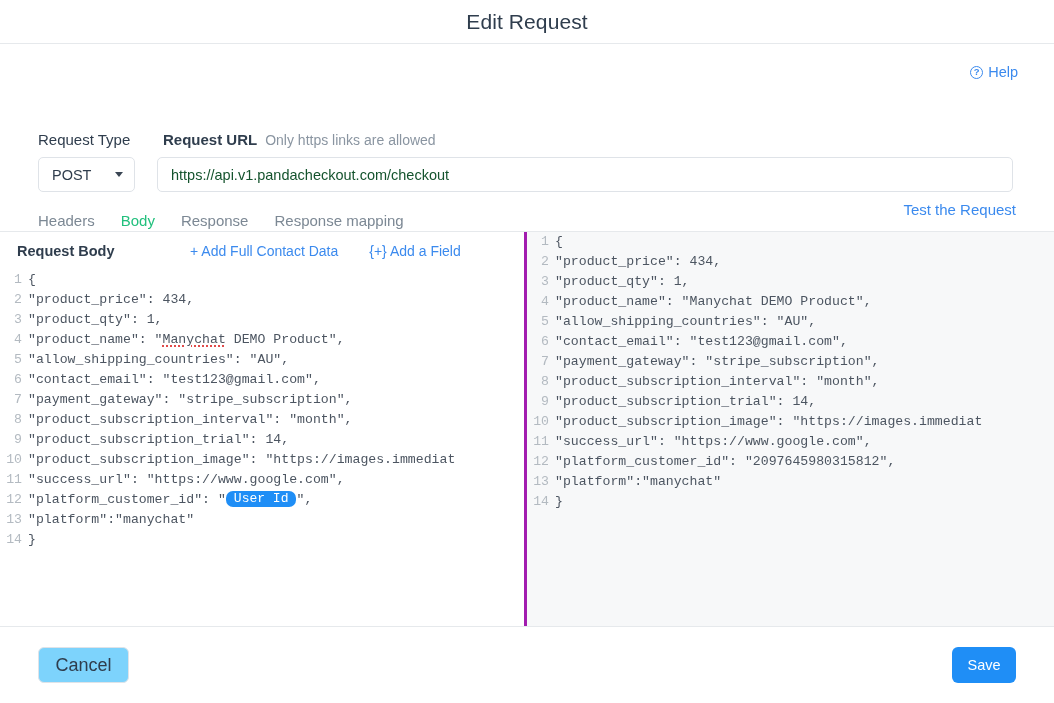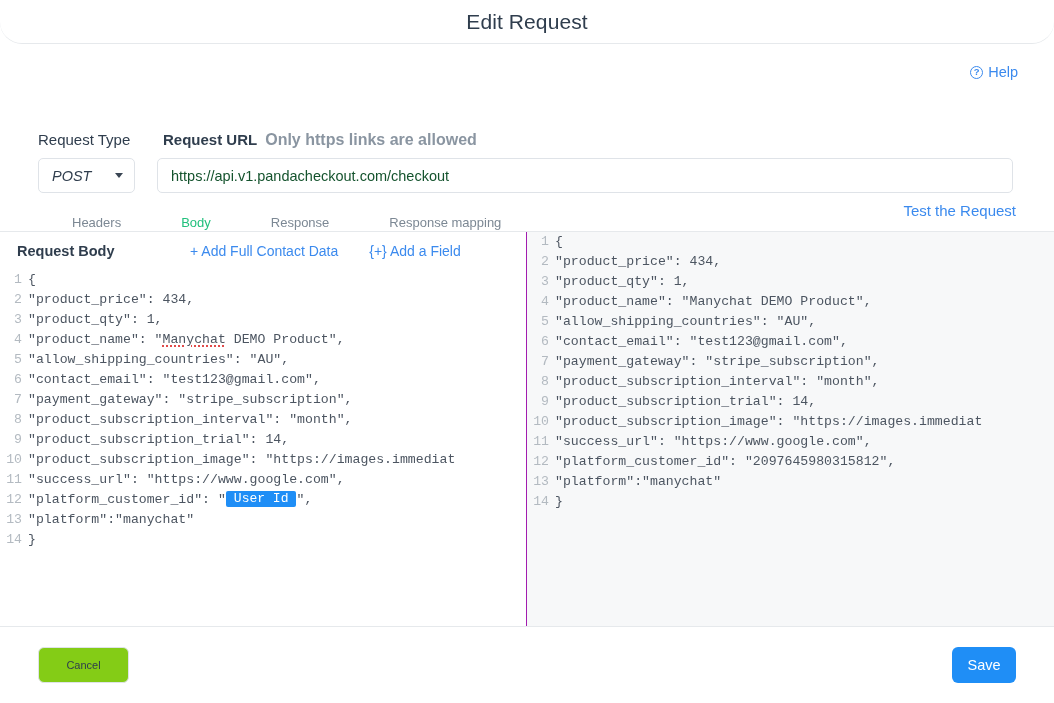--- a/index.html
+++ b/index.html
@@ -12,21 +12,20 @@
     overflow: hidden;
     position: relative;
   }
 
   
   .modal-header {
     height: 44px;
     border-bottom: 1px solid #e6e9ec;
     display: flex; align-items: center; justify-content: center;
     background: #fff;
-    border-radius: 22px;
   }
   .modal-title {
     font-size: 21px;
     color: #2f3d4d;
     letter-spacing: .1px;
   }
 
   
   .help-row {
     height: 42px;
@@ -46,35 +45,34 @@
     color: #3b8aee;
   }
 
   
   .req-labels {
     display: flex; align-items: baseline;
     padding: 6px 0 0 38px;
   }
   .lbl-type { font-size: 15px; font-weight: 400; color: #2f3d4d; width: 125px; }
   .lbl-url  { font-size: 15px; font-weight: 700; color: #2f3d4d; margin-top: 39px; }
-  .lbl-hint { font-size: 16px; color: #8a95a1; margin-left: 8px; font-weight: 700; }
+  .lbl-hint { font-size: 14px; color: #8a95a1; margin-left: 8px; font-weight: 400; }
 
   .req-controls {
     display: flex; align-items: center;
     padding: 9px 0 0 38px;
   }
   .method-select {
     width: 97px; height: 35px;
     border: 1px solid #dfe3e8; border-radius: 5px;
     background: #fff;
     display: flex; align-items: center; justify-content: space-between;
     padding: 0 11px 0 13px;
     font-size: 14.5px; color: #2f3d4d;
     cursor: pointer;
-    font-style: italic;
   }
   .caret {
     width: 0; height: 0;
     border-left: 4.5px solid transparent;
     border-right: 4.5px solid transparent;
     border-top: 5px solid #3a4654;
   }
   .url-input {
     margin-left: 22px;
     width: 856px; height: 35px;
@@ -87,23 +85,23 @@
   }
 
   
   .tabs-row {
     display: flex; align-items: flex-end;
     padding: 22px 0 0 38px;
     position: relative;
     height: 44px;
   }
   .tab {
-    font-size: 13px; color: #7c8894;
+    font-size: 15px; color: #7c8894;
     margin-right: 26px; padding-bottom: 7px;
-    cursor: pointer; position: relative; margin-left: 34px;
+    cursor: pointer; position: relative;
   }
   .tab.active { color: #22c07d; }
   .tab.active::after {
     content: ""; position: absolute;
     left: 0; right: 0; bottom: 0; height: 2.5px;
     background: #22c07d; border-radius: 2px;
   }
   .test-link {
     position: absolute; right: 38px; bottom: 18px;
     font-size: 15px; color: #3b8aee; cursor: pointer;
@@ -113,21 +111,21 @@
   .editor-wrap {
     position: absolute;
     left: 0; top: 231px; right: 0;
     height: 395px;
     border-top: 1px solid #e6e9ec;
     display: flex;
   }
   .pane-left {
     width: 527px; height: 100%;
     background: #ffffff;
-    border-right: 1px solid #a21caf;
+    border-right: 3px solid #a21caf;
     position: relative; overflow: hidden;
   }
   .pane-right {
     flex: 1; height: 100%;
     background: #f7f8f9;
     position: relative; overflow: hidden;
   }
   .pane-head {
     height: 38px;
     display: flex; align-items: center;
@@ -170,21 +168,21 @@
     text-decoration-style: dotted;
     text-decoration-thickness: 1.5px;
     text-underline-offset: 2px;
   }
 
   
   .token-pill {
     display: inline-block;
     background: #1f8ef6;
     color: #ffffff;
-    border-radius: 2px;
+    border-radius: 7px;
     padding: 0 8px;
     line-height: 16px;
     height: 16px;
     font-family: "Liberation Mono", "DejaVu Sans Mono", monospace;
     font-size: 13px;
     vertical-align: 1px;
     cursor: pointer;
   }
 
   
@@ -192,22 +190,22 @@
     position: absolute;
     left: 0; right: 0; top: 626px; height: 77px;
     background: #fff;
     border-top: 1px solid #e6e9ec;
     display: flex; align-items: center;
   }
   .btn-cancel {
     margin-left: 38px;
     width: 91px; height: 36px;
     border: 1px solid #dfe3e8; border-radius: 6px;
-    background: #84cc16; color: #2f3d4d;
-    font-size: 11px; font-family: "Liberation Sans", sans-serif;
+    background: #7dd3fc; color: #2f3d4d;
+    font-size: 18px; font-family: "Liberation Sans", sans-serif;
     cursor: pointer;
   }
   .btn-save {
     margin-left: auto; margin-right: 38px;
     width: 64px; height: 36px;
     border: none; border-radius: 6px;
     background: #1f8ef6; color: #fff;
     font-size: 14.5px; font-family: "Liberation Sans", sans-serif;
     cursor: pointer;
   }

